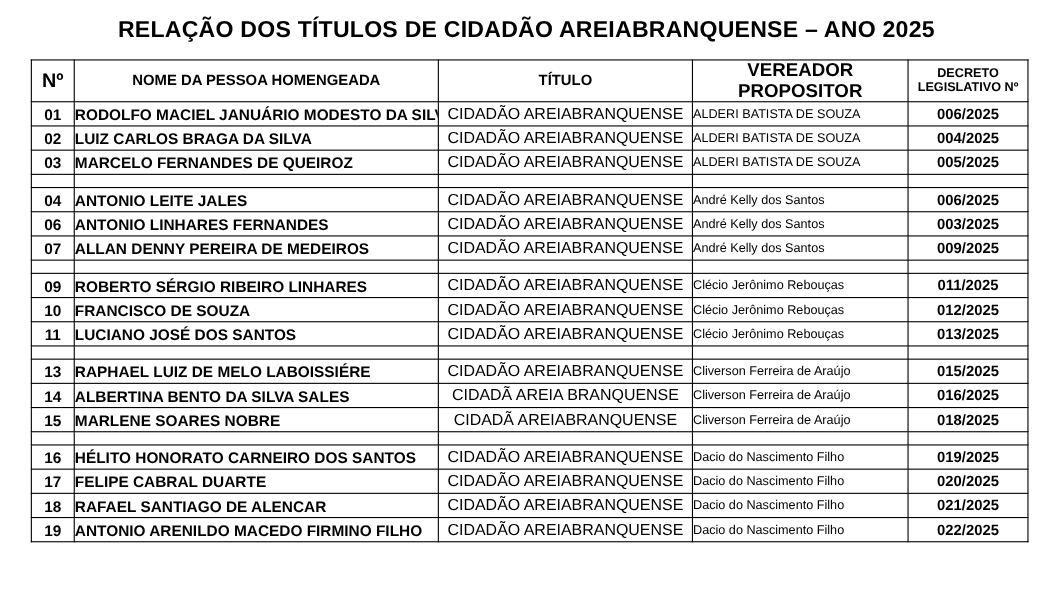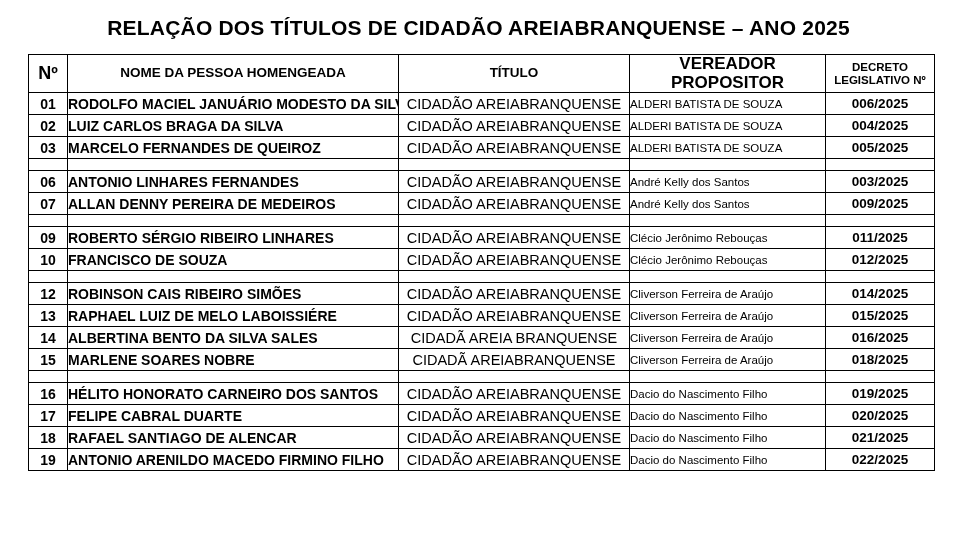--- a/index.html
+++ b/index.html
@@ -131,20 +131,27 @@
           <td class="decreto">005/2025</td>
         </tr>
         <tr class="spacer">
           <td></td>
           <td></td>
           <td></td>
           <td></td>
           <td></td>
         </tr>
         <tr class="data-row">
+          <td class="num">04</td>
+          <td class="nome">ANTONIO LEITE JALES</td>
+          <td class="titulo">CIDADÃO AREIABRANQUENSE</td>
+          <td class="vereador">André Kelly dos Santos</td>
+          <td class="decreto">006/2025</td>
+        </tr>
+        <tr class="data-row">
           <td class="num">06</td>
           <td class="nome">ANTONIO LINHARES FERNANDES</td>
           <td class="titulo">CIDADÃO AREIABRANQUENSE</td>
           <td class="vereador">André Kelly dos Santos</td>
           <td class="decreto">003/2025</td>
         </tr>
         <tr class="data-row">
           <td class="num">07</td>
           <td class="nome">ALLAN DENNY PEREIRA DE MEDEIROS</td>
           <td class="titulo">CIDADÃO AREIABRANQUENSE</td>
@@ -165,33 +172,33 @@
           <td class="vereador">Clécio Jerônimo Rebouças</td>
           <td class="decreto">011/2025</td>
         </tr>
         <tr class="data-row">
           <td class="num">10</td>
           <td class="nome">FRANCISCO DE SOUZA</td>
           <td class="titulo">CIDADÃO AREIABRANQUENSE</td>
           <td class="vereador">Clécio Jerônimo Rebouças</td>
           <td class="decreto">012/2025</td>
         </tr>
-        <tr class="spacer">
-          <td></td>
-          <td></td>
-          <td></td>
-          <td></td>
-          <td></td>
-        </tr>
-        <tr class="data-row">
-          <td class="num">12</td>
-          <td class="nome">ROBINSON CAIS RIBEIRO SIMÕES</td>
-          <td class="titulo">CIDADÃO AREIABRANQUENSE</td>
-          <td class="vereador">Cliverson Ferreira de Araújo</td>
-          <td class="decreto">014/2025</td>
+        <tr class="data-row">
+          <td class="num">11</td>
+          <td class="nome">LUCIANO JOSÉ DOS SANTOS</td>
+          <td class="titulo">CIDADÃO AREIABRANQUENSE</td>
+          <td class="vereador">Clécio Jerônimo Rebouças</td>
+          <td class="decreto">013/2025</td>
+        </tr>
+        <tr class="spacer">
+          <td></td>
+          <td></td>
+          <td></td>
+          <td></td>
+          <td></td>
         </tr>
         <tr class="data-row">
           <td class="num">13</td>
           <td class="nome">RAPHAEL LUIZ DE MELO LABOISSIÉRE</td>
           <td class="titulo">CIDADÃO AREIABRANQUENSE</td>
           <td class="vereador">Cliverson Ferreira de Araújo</td>
           <td class="decreto">015/2025</td>
         </tr>
         <tr class="data-row">
           <td class="num">14</td>

